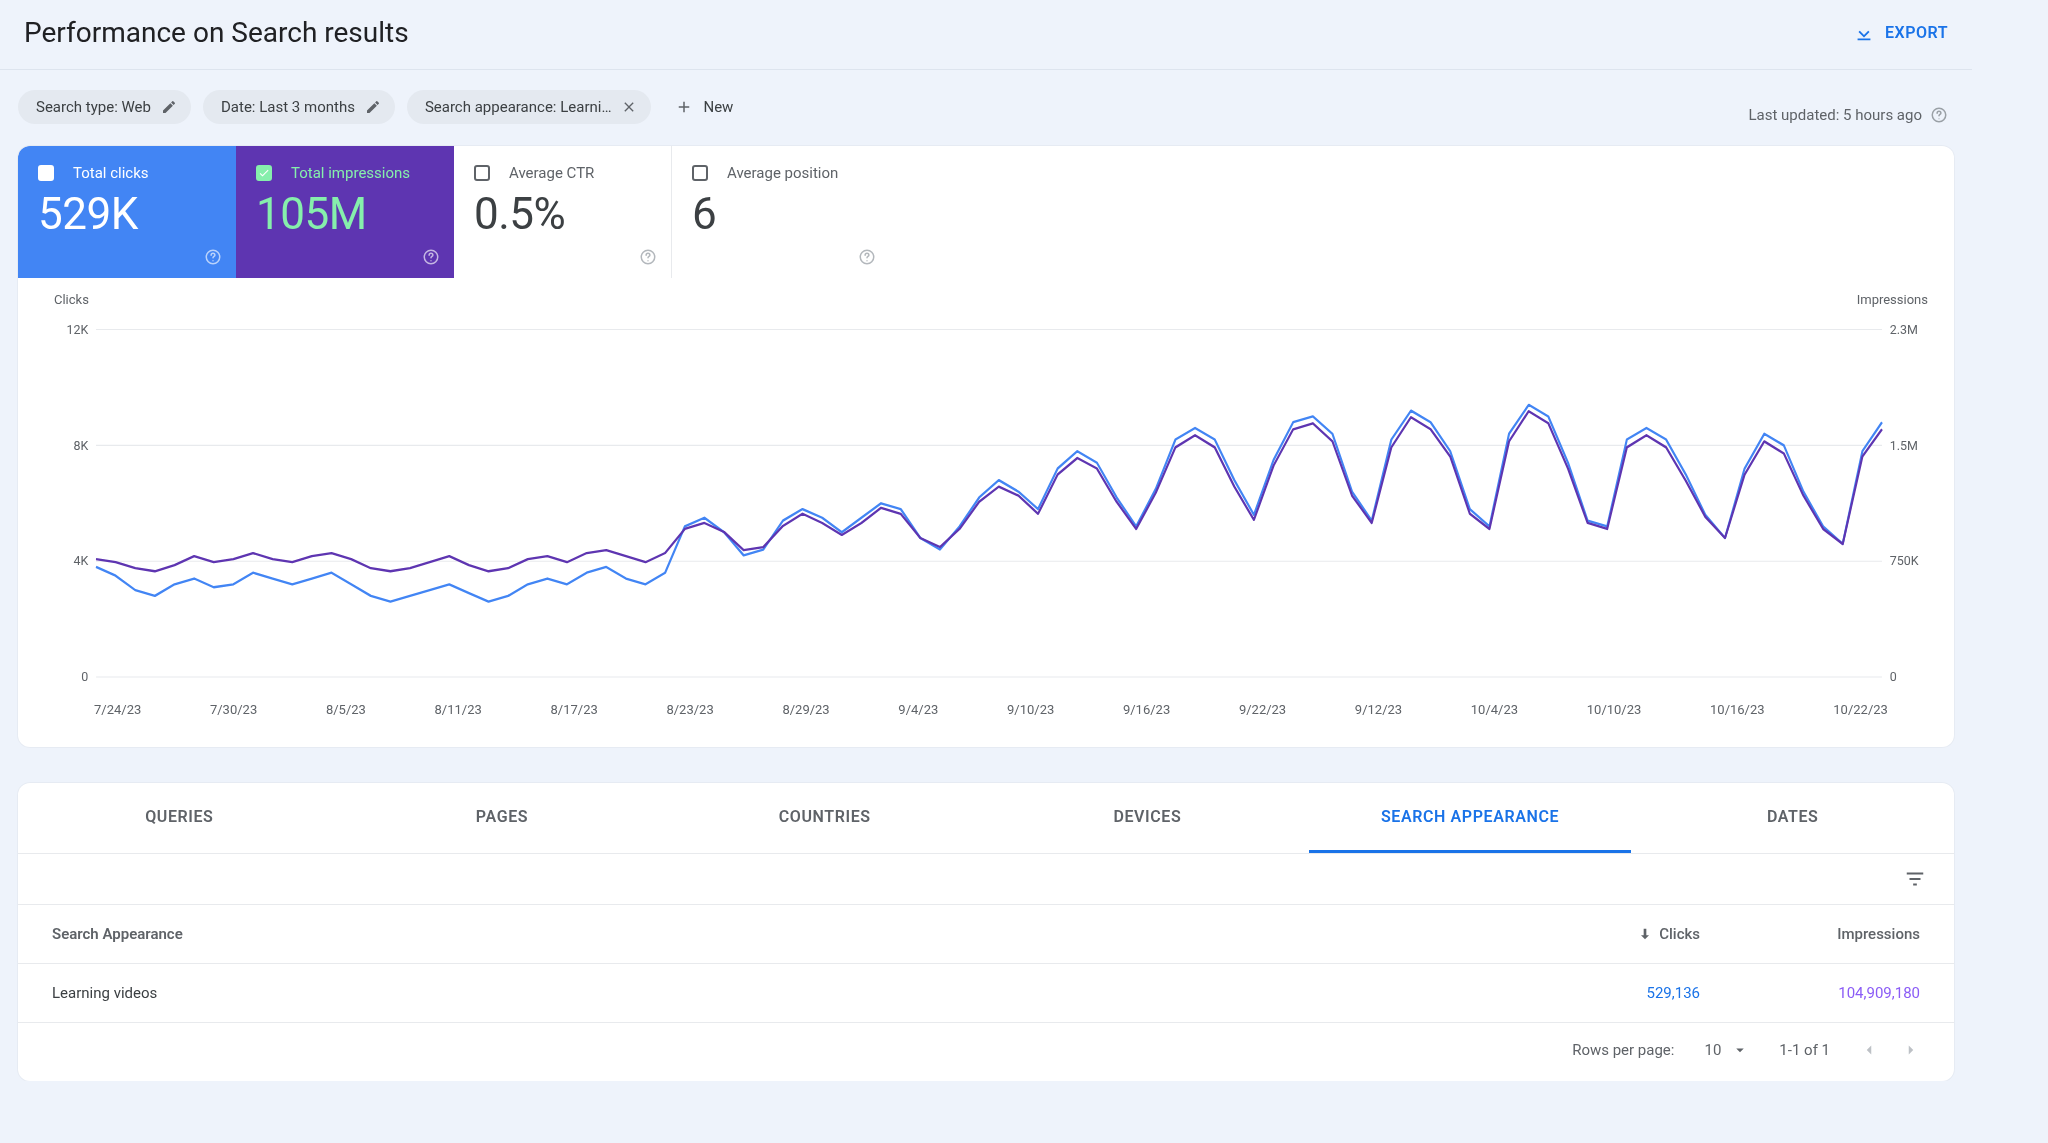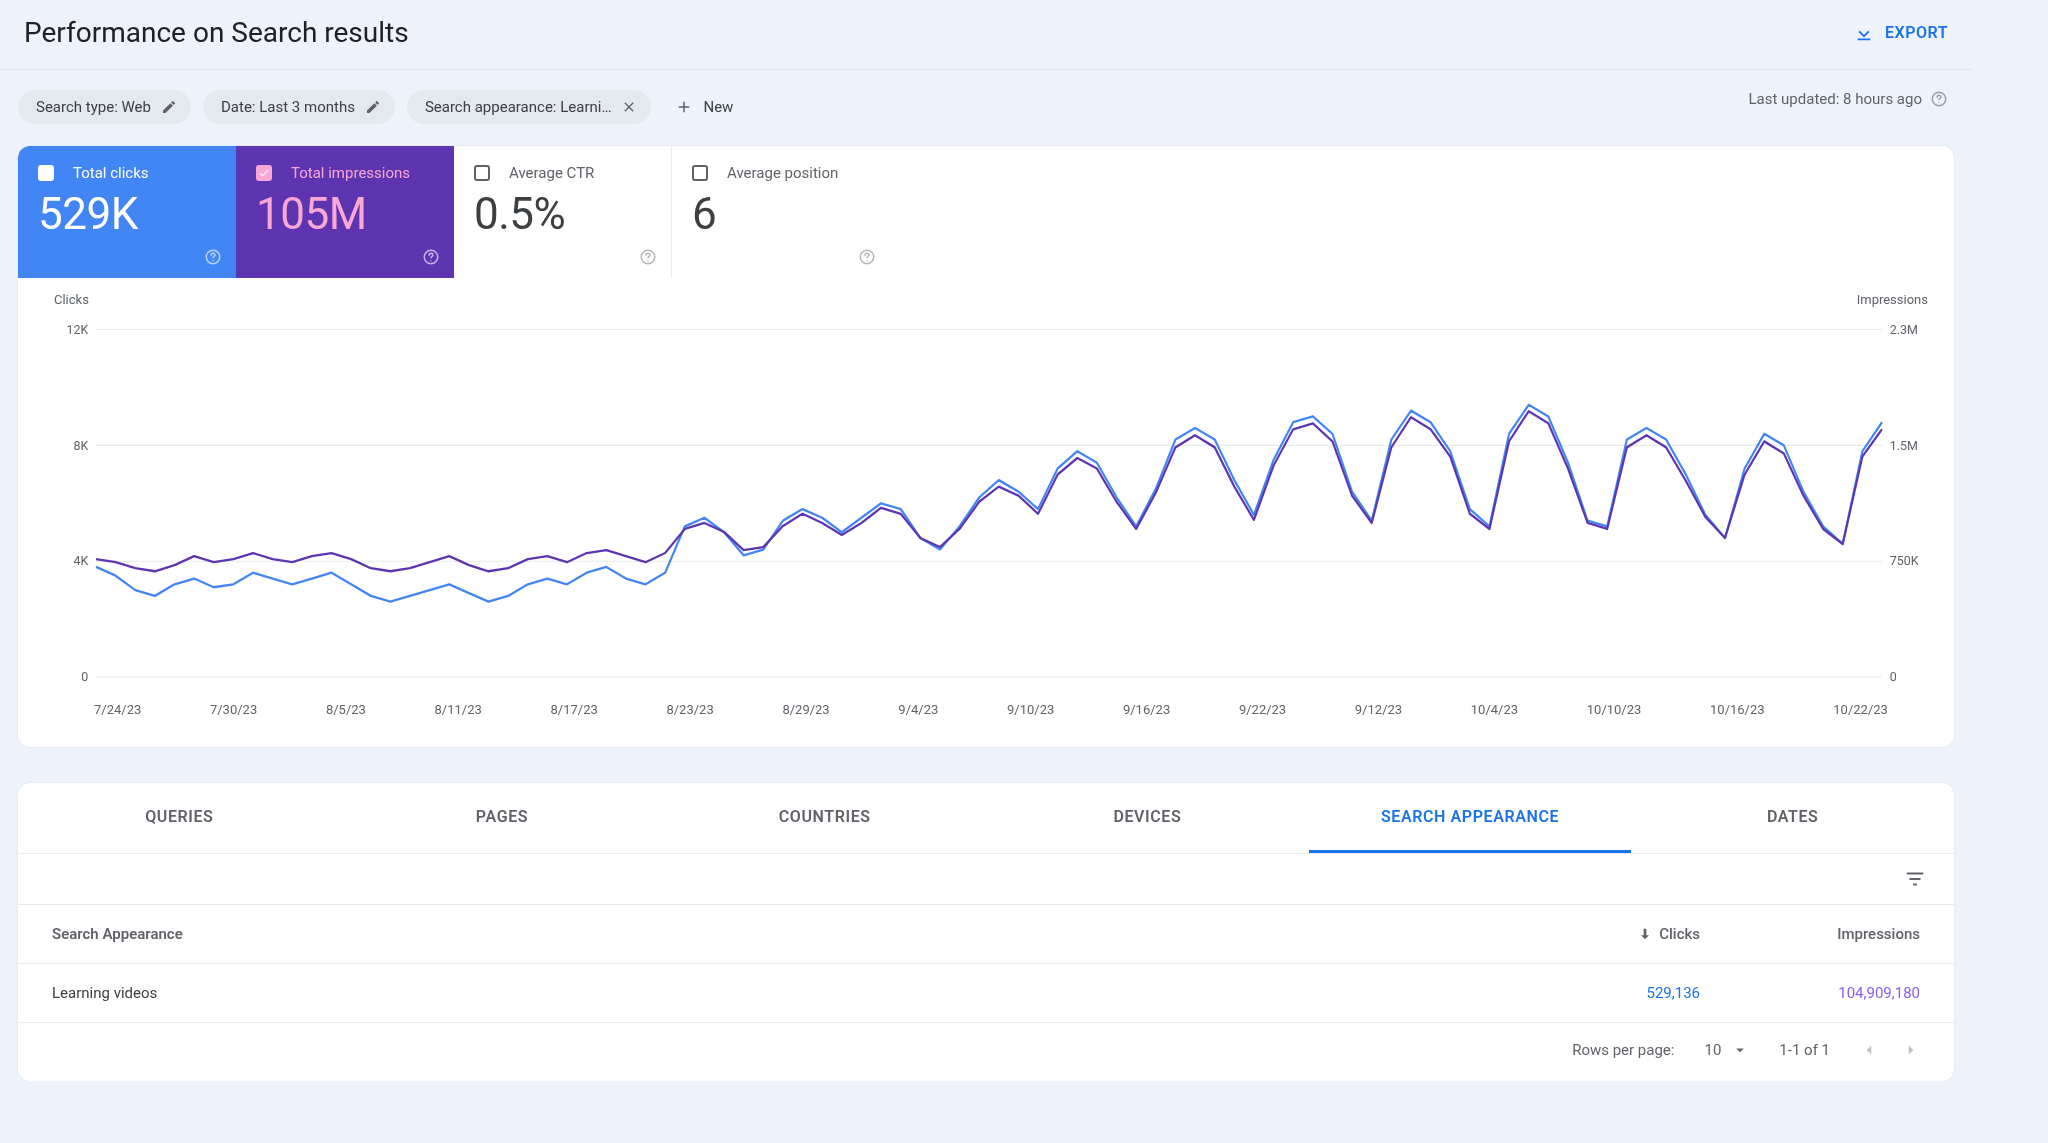--- a/index.html
+++ b/index.html
@@ -33,21 +33,21 @@
     font-weight: 600;
     letter-spacing: 0.5px;
     font-size: 16px;
     cursor: pointer;
   }
   .download-icon { width: 22px; height: 22px; }
 
   
   .filter-bar {
     display: flex;
-    align-items: flex-start;
+    align-items: flex-end;
     justify-content: space-between;
     padding: 20px 24px 22px 18px;
     background: #eef3fb;
   }
   .filter-chips { display: flex; align-items: center; gap: 12px; }
   .chip {
     display: flex;
     align-items: center;
     gap: 10px;
     background: #e4e9f0;
@@ -91,21 +91,21 @@
   .metric-tile {
     position: relative;
     width: 218px;
     height: 132px;
     padding: 18px 20px 0 20px;
     border-right: 1px solid #e8eaed;
     cursor: pointer;
   }
   .metric-tile:last-child { border-right: none; }
   .metric-tile.blue  { background: #4285f4; color: #fff; border-right: none; border-radius: 10px 0 0 0;}
-  .metric-tile.purple{ background: #5e35b1; color: #f9a8d4; border-right: none;}
+  .metric-tile.purple{ background: #5e35b1; color: #86efac; border-right: none;}
   .metric-tile.plain { background: #fff; color: #5f6368; }
   .metric-head { display: flex; align-items: center; gap: 19px; font-size: 15px; }
   .checkbox {
     width: 16px; height: 16px; border-radius: 3px;
     display: inline-flex; align-items: center; justify-content: center;
     border: 2px solid currentColor;
   }
   .checkbox.checked { background: currentColor; }
   .checkbox.checked svg { color: #4285f4; } 
   .metric-tile.blue .checkbox.checked svg { color: #4285f4; }
@@ -243,21 +243,21 @@
           </svg>
         </div>
         <div class="new-btn" id="new-btn">
         <svg class="plus-icon" viewBox="0 0 24 24" fill="#5f6368">
             <path d="M19 13h-6v6h-2v-6H5v-2h6V5h2v6h6v2z"></path>
           </svg>
         <span>New</span>
       </div>
     </div>
     <div class="last-updated">
-      <span>Last updated: 8 hours ago</span>
+      <span>Last updated: 5 hours ago</span>
       <svg class="help-icon-sm" viewBox="0 0 24 24" fill="none" stroke="#9aa0a6" stroke-width="2">
           <circle cx="12" cy="12" r="9"></circle>
           <path d="M9.5 9.5a2.5 2.5 0 115 0c0 1.5-2.5 2-2.5 3.5" stroke-linecap="round"></path>
           <circle cx="12" cy="17" r="0.8" fill="#9aa0a6" stroke="none"></circle>
         </svg>
     </div>
   </div>
 
   <div class="main-card">
     <div class="metric-row" id="metric-row">

